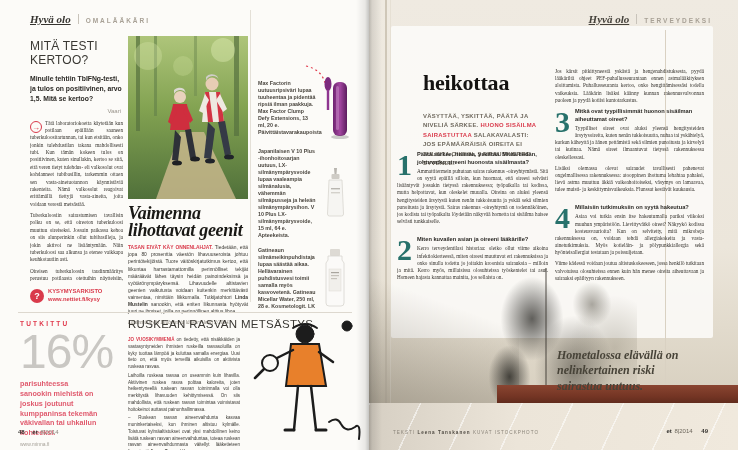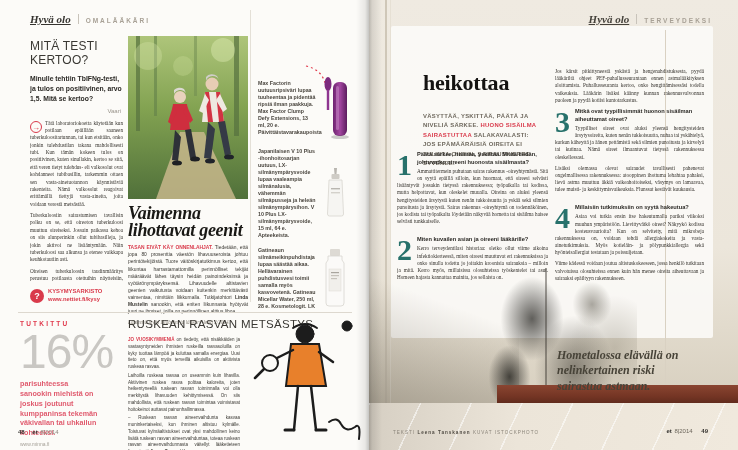--- a/index.html
+++ b/index.html
@@ -354,21 +354,21 @@
         <p class="qanswer">Lisäksi olemassa olevat sairaudet tavallisesti pahenevat ongelmallisessa rakennuksessa: atooppinen ihottuma lehahtaa pahaksi, lievä astma muuttuu äkkiä vaikeahoitoiseksi, väsymys on lamaavaa, tulee muisti- ja keskittymisvaikeuksia. Flunssat kestävät kuukausia.</p>
       </div>
       <div class="qblock">
         <span class="qnum">4</span>
         <div class="qtitle">Millaisiin tutkimuksiin on syytä hakeutua?</div>
         <p class="qanswer">Asiaa voi tutkia ensin itse hakeutumalla pariksi viikoksi muuhun ympäristöön. Lievittyvätkö oireet? Näkyykö kodissa kosteusvaurioita? Kun on selvitetty, mitä mikrobeja rakennuksessa on, voidaan tehdä allergiakokeita ja vasta-ainetutkimuksia. Myös kotieläin- ja pölypunkkiallergia sekä hyönteisallergiat testataan ja poissuljetaan.</p>
         <p class="qanswer">Viime kädessä voidaan joutua altistuskokeeseen, jossa henkilö tutkitaan valvotuissa olosuhteissa ennen kuin hän menee oireita aiheuttavaan ja sairaaksi epäiltyyn rakennukseen.</p>
       </div>
     </div>
 
-    <div class="photo-caption">Hometalossa elävällä on nelinkertainen riski sairastua astmaan.</div>
+    <div class="photo-caption">Hometalossa elävällä on nelinkertainen riski sairastua uutuus.</div>
 
     <div class="credits">
       <span>TEKSTI</span>
       <b>Leena Tanskanen</b>
       <span>KUVAT</span>
       <span>ISTOCKPHOTO</span>
     </div>
 
     <div class="footer footer-right">
       <span class="brand-et">et</span>

